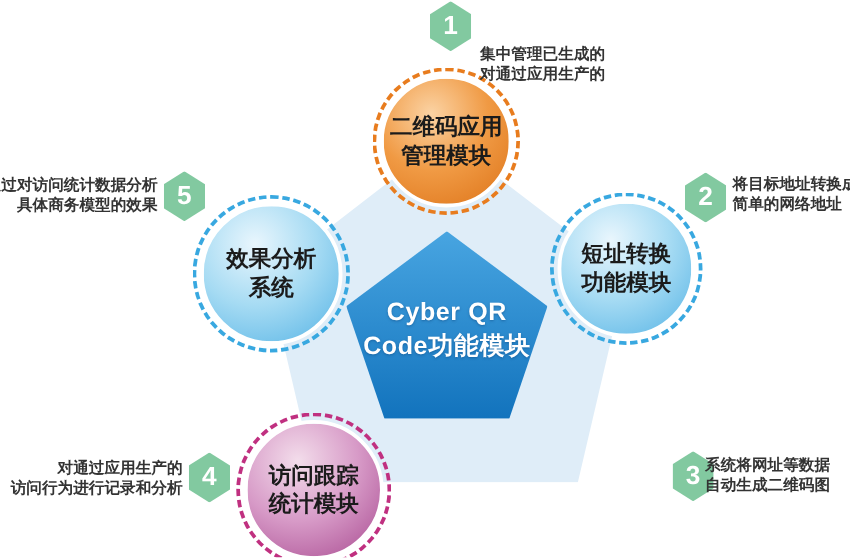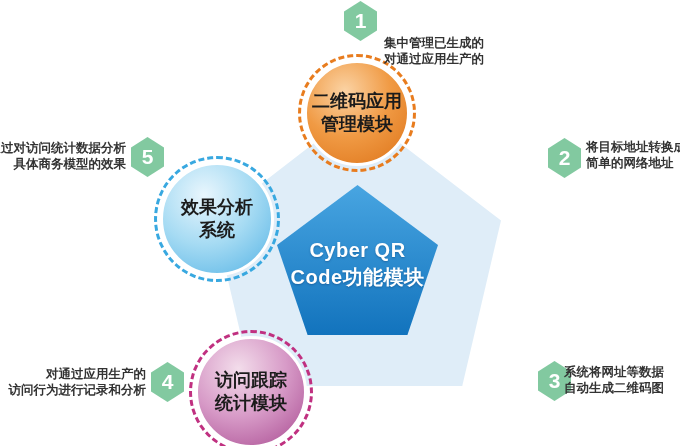--- a/index.html
+++ b/index.html
@@ -57,20 +57,26 @@
     <div class="cline">Code功能模块</div>
   </div>
 
   <div class="circle circle-1" style="--c1: #fbd3a4; --c2: #f09a44; --c3: #dd7318; --ring: #e87c1e;">
     <div class="label">
       <span>二维码应用</span><br>
       <span>管理模块</span>
     </div>
   </div>
 
+  <div class="circle circle-2" style="--c1: #e9f6fd; --c2: #a6dbf3; --c3: #55b3e5; --ring: #38a8e0;">
+    <div class="label">
+      <span>短址转换</span><br>
+      <span>功能模块</span>
+    </div>
+  </div>
 
 
   <div class="circle circle-4" style="--c1: #f3ddeb; --c2: #d79ac7; --c3: #a84a90; --ring: #c03080;">
     <div class="label">
       <span>访问跟踪</span><br>
       <span>统计模块</span>
     </div>
   </div>
 
   <div class="circle circle-5" style="--c1: #e9f6fd; --c2: #a6dbf3; --c3: #55b3e5; --ring: #38a8e0;">

